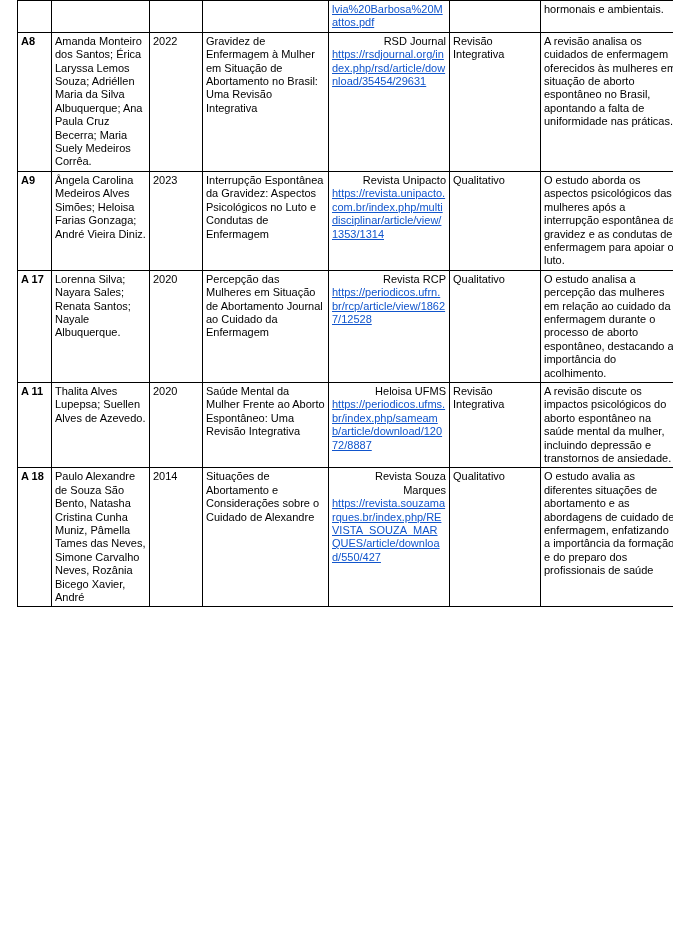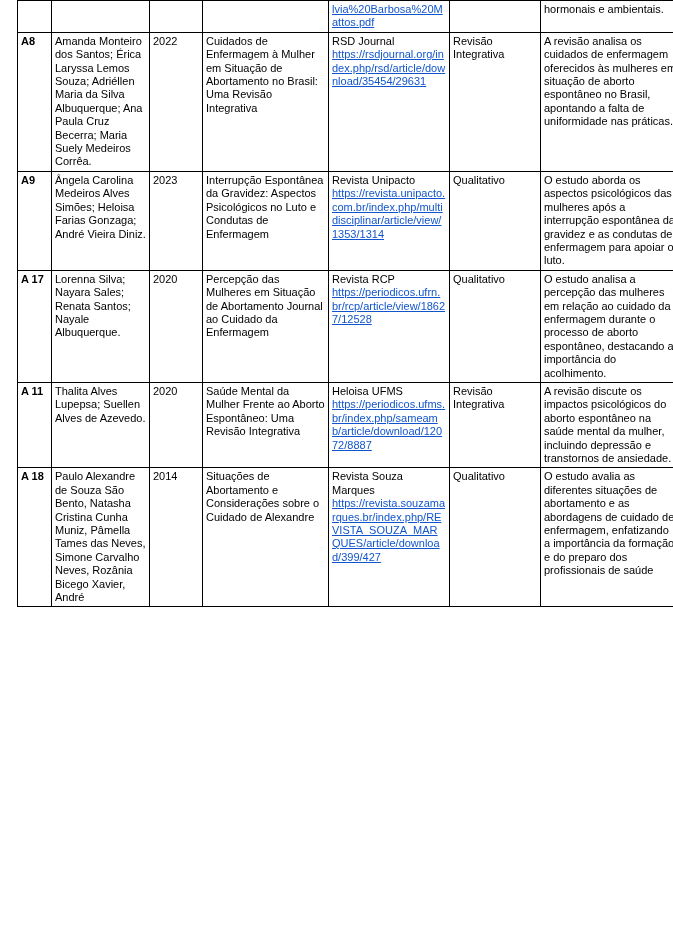--- a/index.html
+++ b/index.html
@@ -40,21 +40,21 @@
   col.c-method  { width: 91px; }
   col.c-summary { width: 140px; }
 
   td.id-cell { font-weight: bold; }
   .link {
     color: #1155cc;
     text-decoration: underline;
     word-break: break-all;
     display: inline;
   }
-  .src-name { display: block; }
+  .src-name { display: block; text-align: right; }
 </style>
 </head>
 <body>
 
 <table class="review-table">
   <colgroup>
     <col class="c-id">
     <col class="c-authors">
     <col class="c-year">
     <col class="c-title">
@@ -74,21 +74,21 @@
         <a class="link" href="#">lvia%20Barbosa%20Mattos.pdf</a>
       </td>
       <td></td>
       <td>hormonais e ambientais.</td>
     </tr>
 
     <tr>
       <td class="id-cell">A8</td>
       <td>Amanda Monteiro dos Santos; Érica Laryssa Lemos Souza; Adriéllen Maria da Silva Albuquerque; Ana Paula Cruz Becerra; Maria Suely Medeiros Corrêa.</td>
       <td>2022</td>
-      <td>Cuidados de Enfermagem à Mulher em Situação de Abortamento no Brasil: Uma Revisão Integrativa</td>
+      <td>Gravidez de Enfermagem à Mulher em Situação de Abortamento no Brasil: Uma Revisão Integrativa</td>
       <td>
         <span class="src-name">RSD Journal</span>
         <a class="link" href="#">https://rsdjournal.org/index.php/rsd/article/download/35454/29631</a>
       </td>
       <td>Revisão Integrativa</td>
       <td>A revisão analisa os cuidados de enfermagem oferecidos às mulheres em situação de aborto espontâneo no Brasil, apontando a falta de uniformidade nas práticas.</td>
     </tr>
 
     <tr>
       <td class="id-cell">A9</td>
@@ -129,20 +129,20 @@
       <td>A revisão discute os impactos psicológicos do aborto espontâneo na saúde mental da mulher, incluindo depressão e transtornos de ansiedade.</td>
     </tr>
 
     <tr>
       <td class="id-cell">A 18</td>
       <td>Paulo Alexandre de Souza São Bento, Natasha Cristina Cunha Muniz, Pâmella Tames das Neves, Simone Carvalho Neves, Rozânia Bicego Xavier, André</td>
       <td>2014</td>
       <td>Situações de Abortamento e Considerações sobre o Cuidado de Alexandre</td>
       <td>
         <span class="src-name">Revista Souza Marques</span>
-        <a class="link" href="#">https://revista.souzamarques.br/index.php/REVISTA_SOUZA_MARQUES/article/download/399/427</a>
+        <a class="link" href="#">https://revista.souzamarques.br/index.php/REVISTA_SOUZA_MARQUES/article/download/550/427</a>
       </td>
       <td>Qualitativo</td>
       <td>O estudo avalia as diferentes situações de abortamento e as abordagens de cuidado de enfermagem, enfatizando a importância da formação e do preparo dos profissionais de saúde</td>
     </tr>
 
   </tbody>
 </table>
 
 </body></html>

